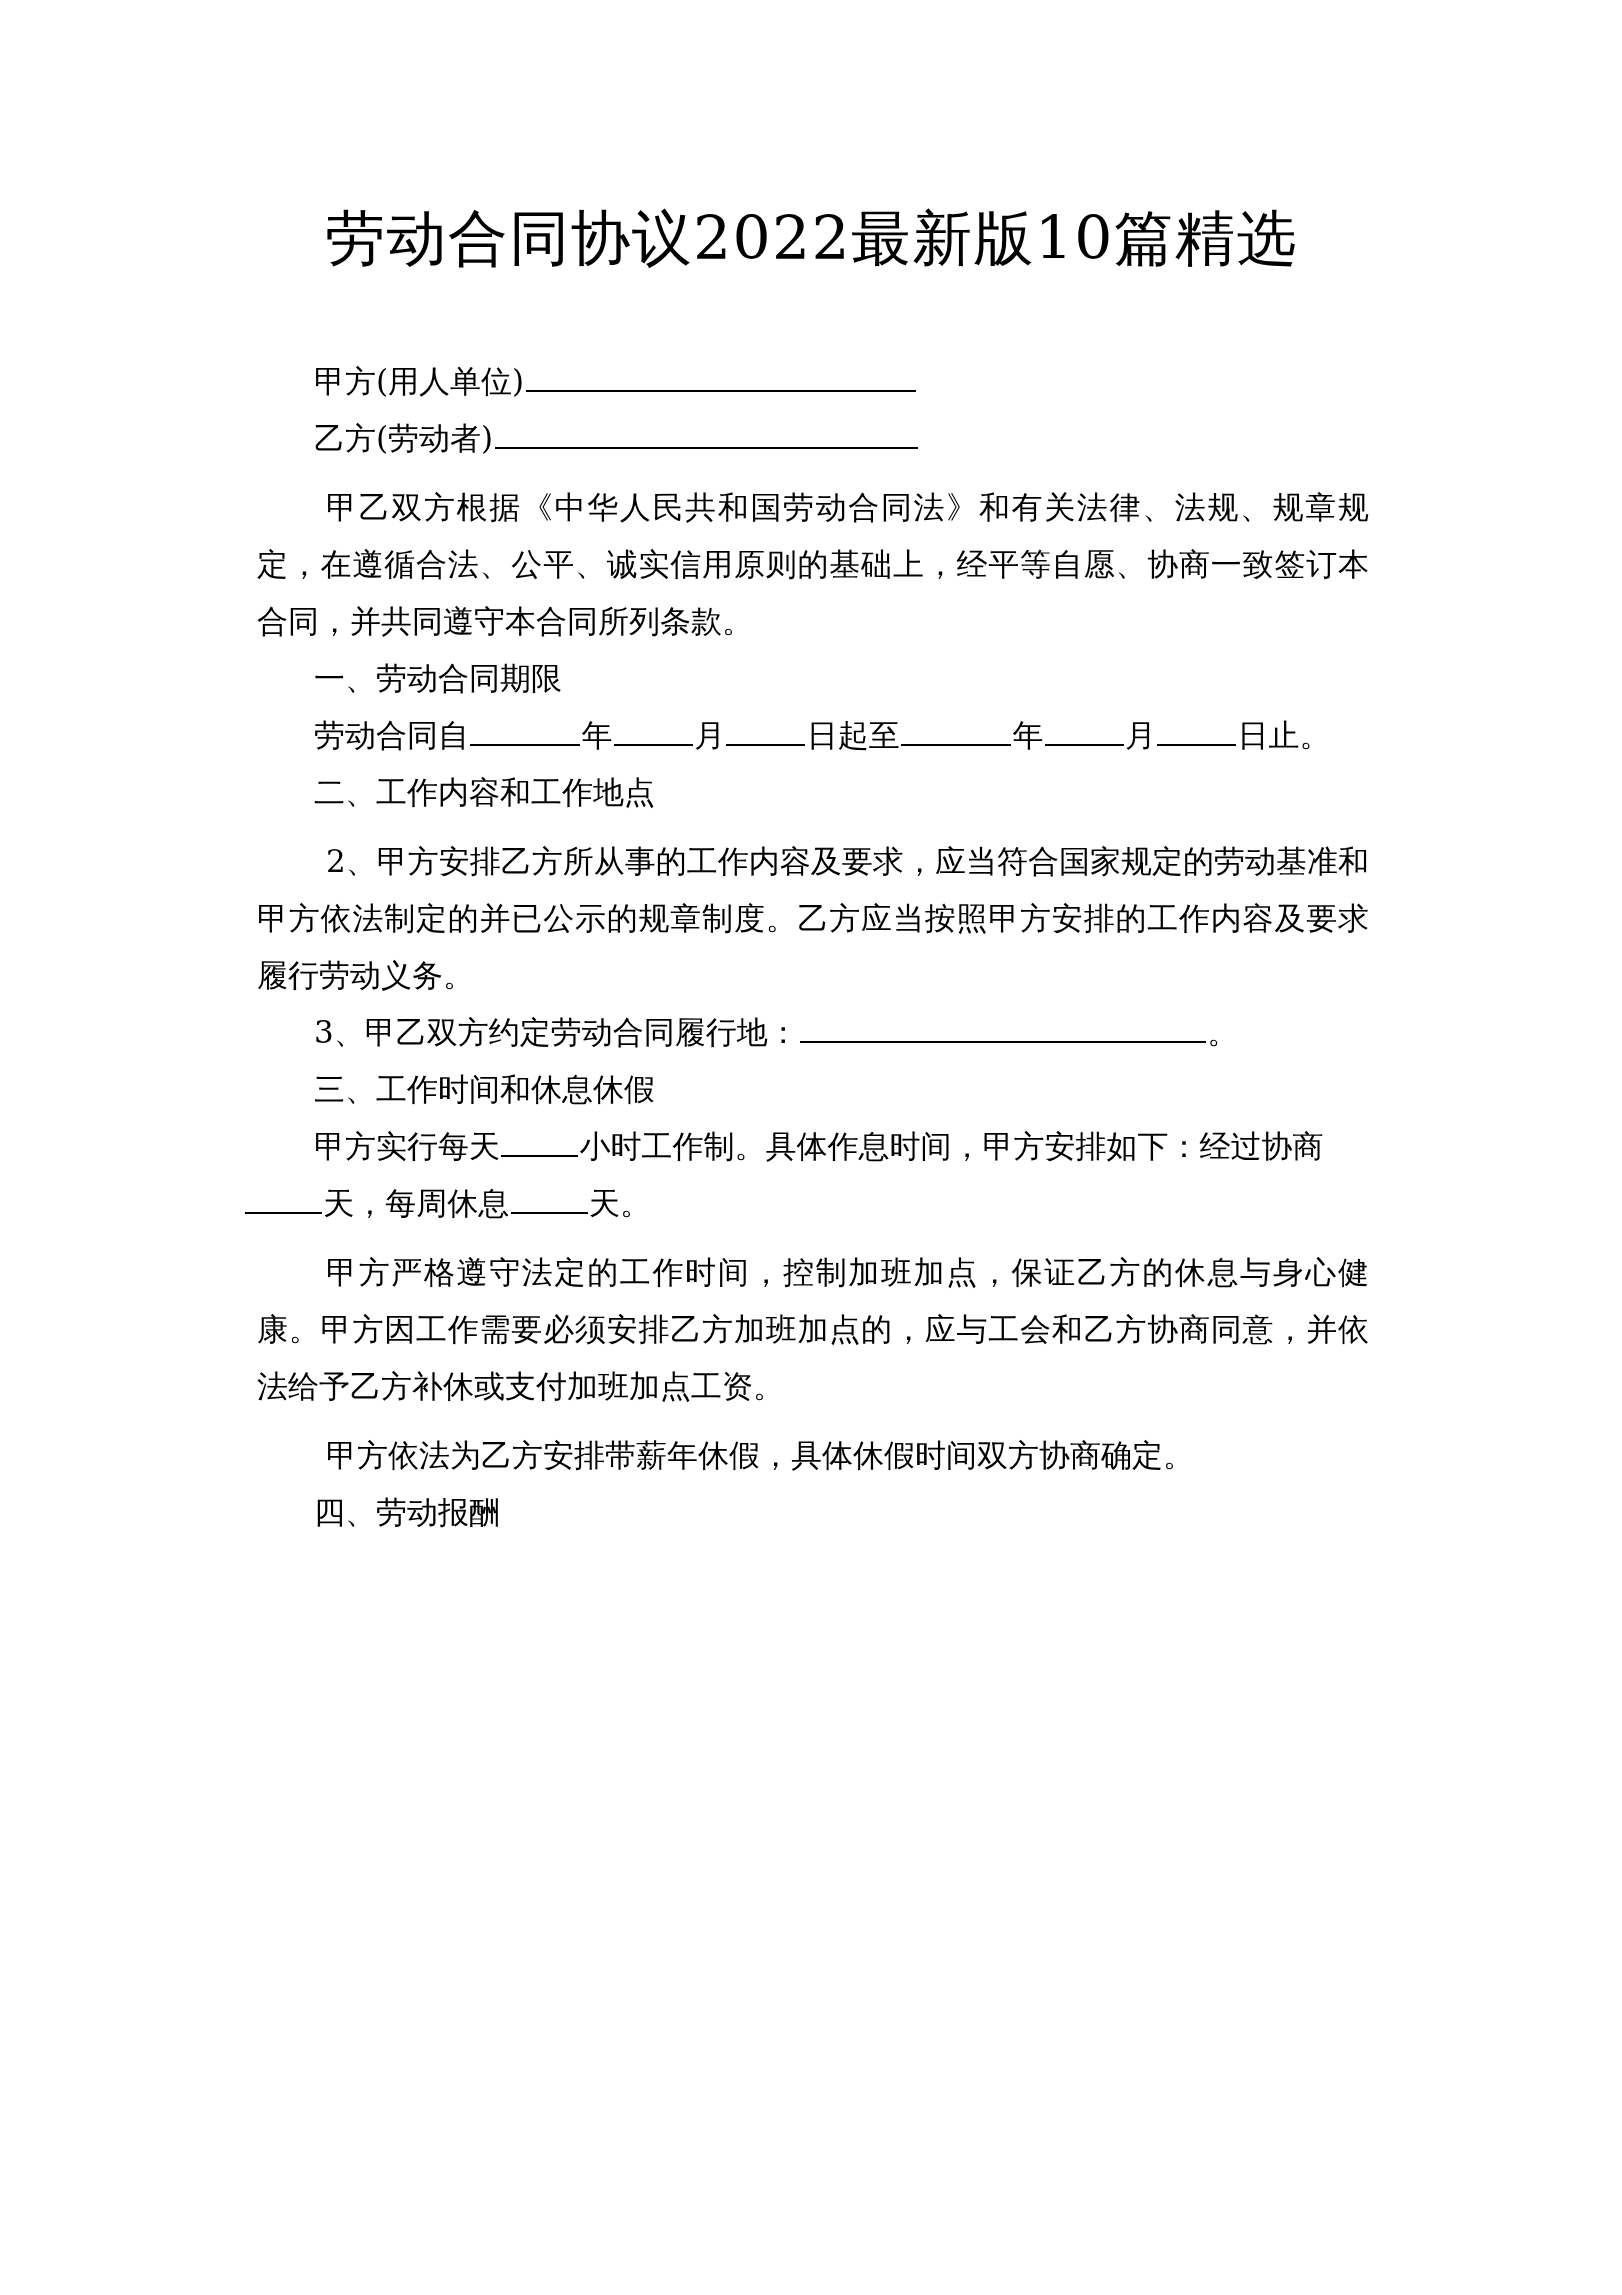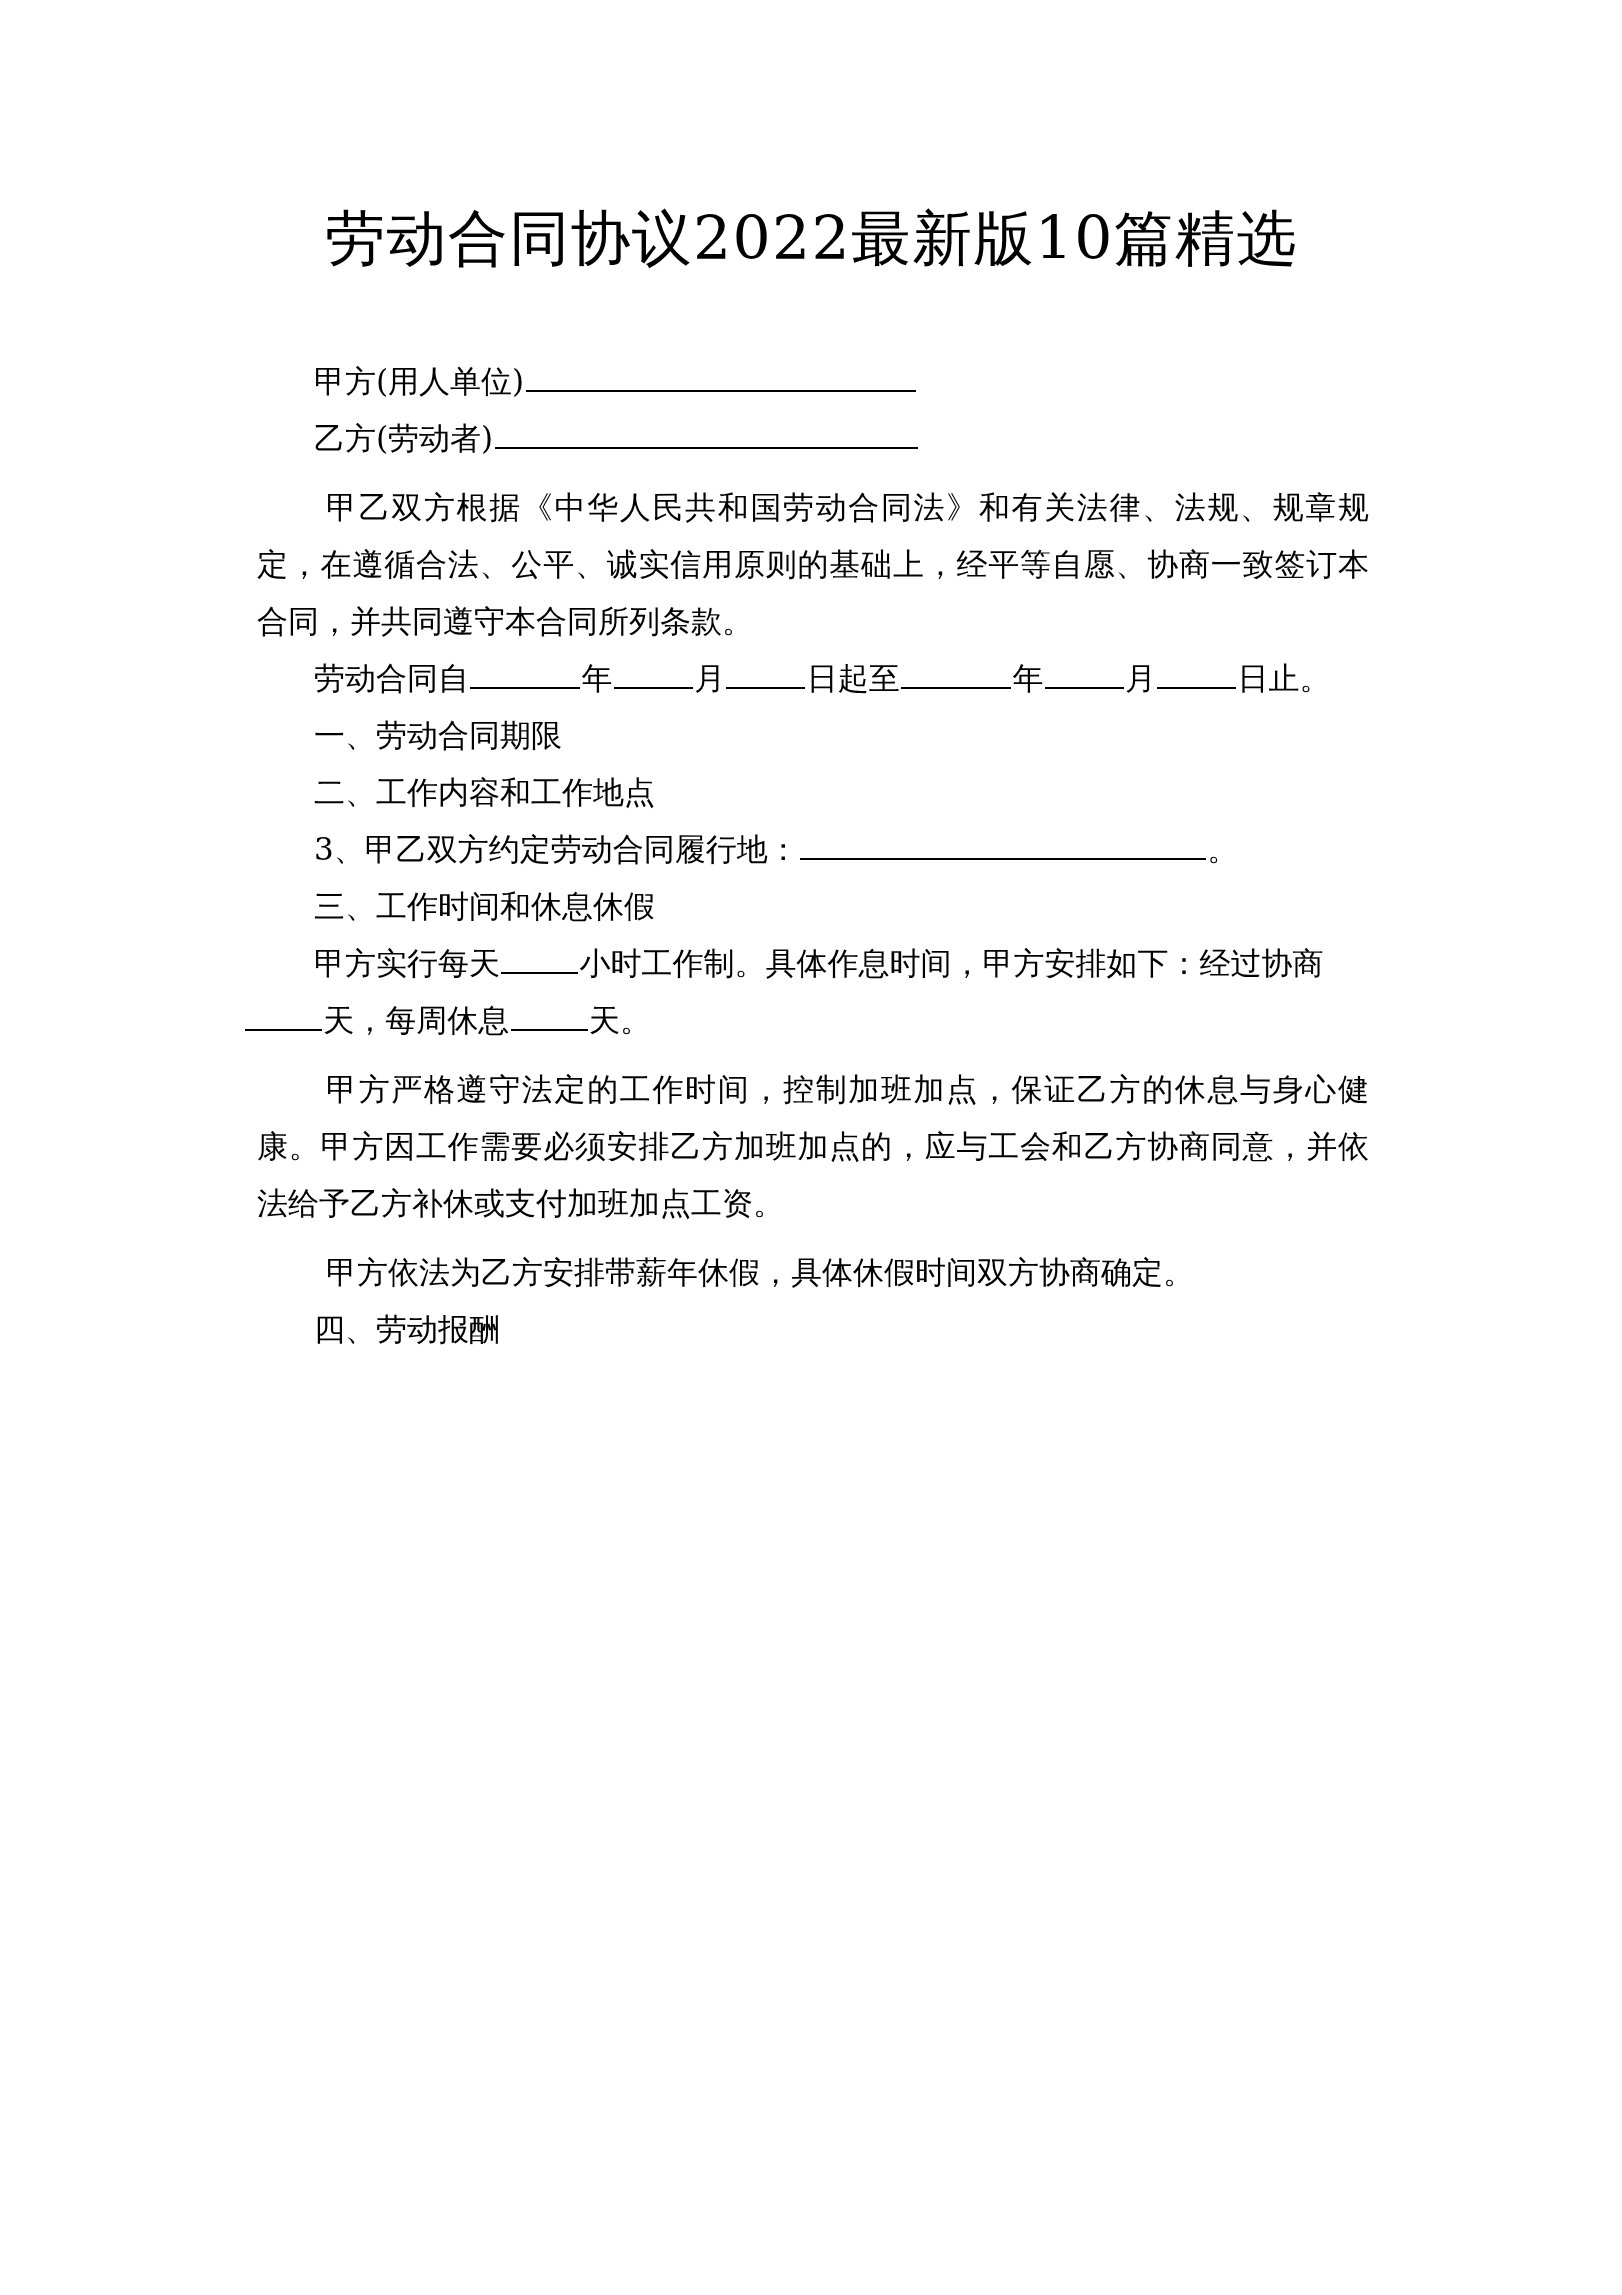--- a/index.html
+++ b/index.html
@@ -86,29 +86,32 @@
     </div>
 
     <div class="line indent">
       <span>乙方(劳动者)</span><span class="blank b-long2"></span>
     </div>
 
     <div class="para" style="height:171px;">
       <p>甲乙双方根据《中华人民共和国劳动合同法》和有关法律、法规、规章规定，在遵循合法、公平、诚实信用原则的基础上，经平等自愿、协商一致签订本合同，并共同遵守本合同所列条款。</p>
     </div>
 
+    <div class="line indent">一、劳动合同期限</div>
+
     <div class="line indent">
       <span>劳动合同自</span><span class="blank b-year"></span><span>年</span><span class="blank b-md"></span><span>月</span><span class="blank b-md"></span><span>日起至</span><span class="blank b-year"></span><span>年</span><span class="blank b-md"></span><span>月</span><span class="blank b-md"></span><span>日止。</span>
     </div>
 
-    <div class="line indent">一、劳动合同期限</div>
-
     <div class="line indent">二、工作内容和工作地点</div>
 
 
+    <div class="para" style="height:171px;">
+      <p>2、甲方安排乙方所从事的工作内容及要求，应当符合国家规定的劳动基准和甲方依法制定的并已公示的规章制度。乙方应当按照甲方安排的工作内容及要求履行劳动义务。</p>
+    </div>
 
     <div class="line indent">
       <span>3、甲乙双方约定劳动合同履行地：</span><span class="blank b-place"></span><span>。</span>
     </div>
 
     <div class="line indent">三、工作时间和休息休假</div>
 
     <div class="line indent">
       <span>甲方实行每天</span><span class="blank b-small"></span><span>小时工作制。具体作息时间，甲方安排如下：经过协商</span>
     </div>

